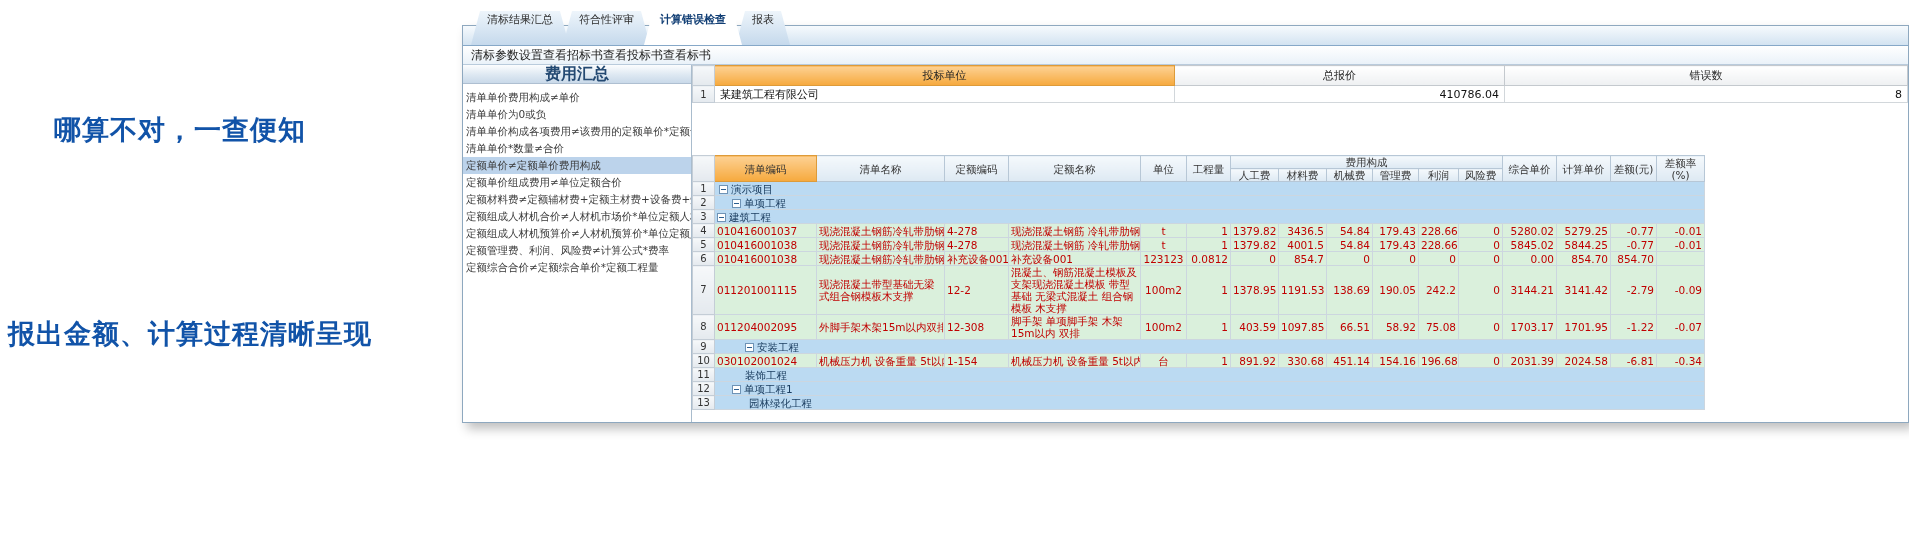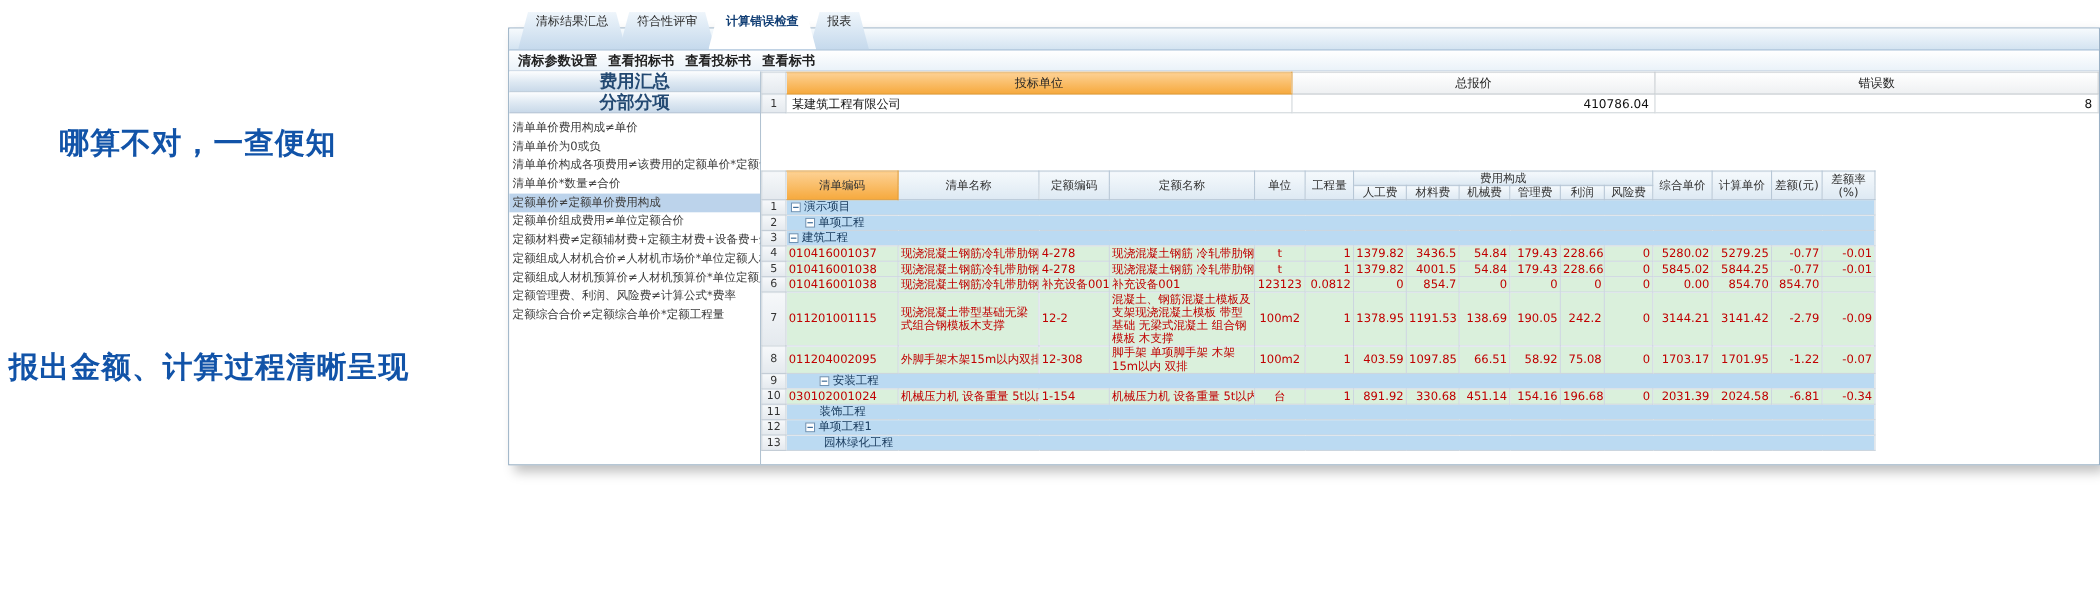--- a/index.html
+++ b/index.html
@@ -30,21 +30,21 @@
   }
   .tab{
     height:34px; line-height:18px; padding:0 16px; font-size:11px; color:#2b2b2b;
     background:linear-gradient(#eef5fb,#c5d9ec);
     clip-path:polygon(9px 0, calc(100% - 9px) 0, 100% 100%, 0 100%);
     margin-right:-6px; cursor:default; white-space:nowrap;
   }
   .tab.active{ background:#fff; font-weight:bold; color:#123f75; position:relative; z-index:2; }
   .toolbar{
     height:19px; background:linear-gradient(#ffffff,#eaf2f9); border-bottom:1px solid #b9cbdc;
-    display:flex; align-items:center; gap:10px; padding-left:8px; font-size:12px; color:#222; flex:none;font-weight:bold;
+    display:flex; align-items:center; gap:0; padding-left:8px; font-size:12px; color:#222; flex:none;
   }
   .tool-link{ cursor:default; white-space:nowrap; }
   .body{ flex:1; display:flex; min-height:0; }
   .sidebar{ width:229px; border-right:1px solid #a9bccd; display:flex; flex-direction:column; background:#fff; flex:none; }
   .side-btn{
     height:19px; line-height:18px; text-align:center; font-size:16px; font-weight:bold; color:#234972;
     background:linear-gradient(#fcfdfe,#dde8f2 55%,#c9d9e9); border-bottom:1px solid #aebfd1;
   }
   .check-list{ padding-top:5px; }
   .check-item{ height:17px; line-height:17px; font-size:10.5px; color:#3a3a3a; padding:0 3px; white-space:nowrap; overflow:hidden; }
@@ -99,21 +99,20 @@
   <div class="toolbar">
       <span class="tool-link">清标参数设置</span>
       <span class="tool-link">查看招标书</span>
       <span class="tool-link">查看投标书</span>
       <span class="tool-link">查看标书</span>
     </div>
   <div class="body">
     <div class="sidebar">
       <div>
           <div class="side-btn">费用汇总</div>
-          <div class="side-btn">分部分项</div>
         </div>
       <div class="check-list">
           <div class="check-item">清单单价费用构成≠单价</div>
           <div class="check-item">清单单价为0或负</div>
           <div class="check-item">清单单价构成各项费用≠该费用的定额单价*定额含量</div>
           <div class="check-item">清单单价*数量≠合价</div>
           <div class="check-item selected">定额单价≠定额单价费用构成</div>
           <div class="check-item">定额单价组成费用≠单位定额合价</div>
           <div class="check-item">定额材料费≠定额辅材费+定额主材费+设备费+燃料动力费价差</div>
           <div class="check-item">定额组成人材机合价≠人材机市场价*单位定额人材机含量</div>

